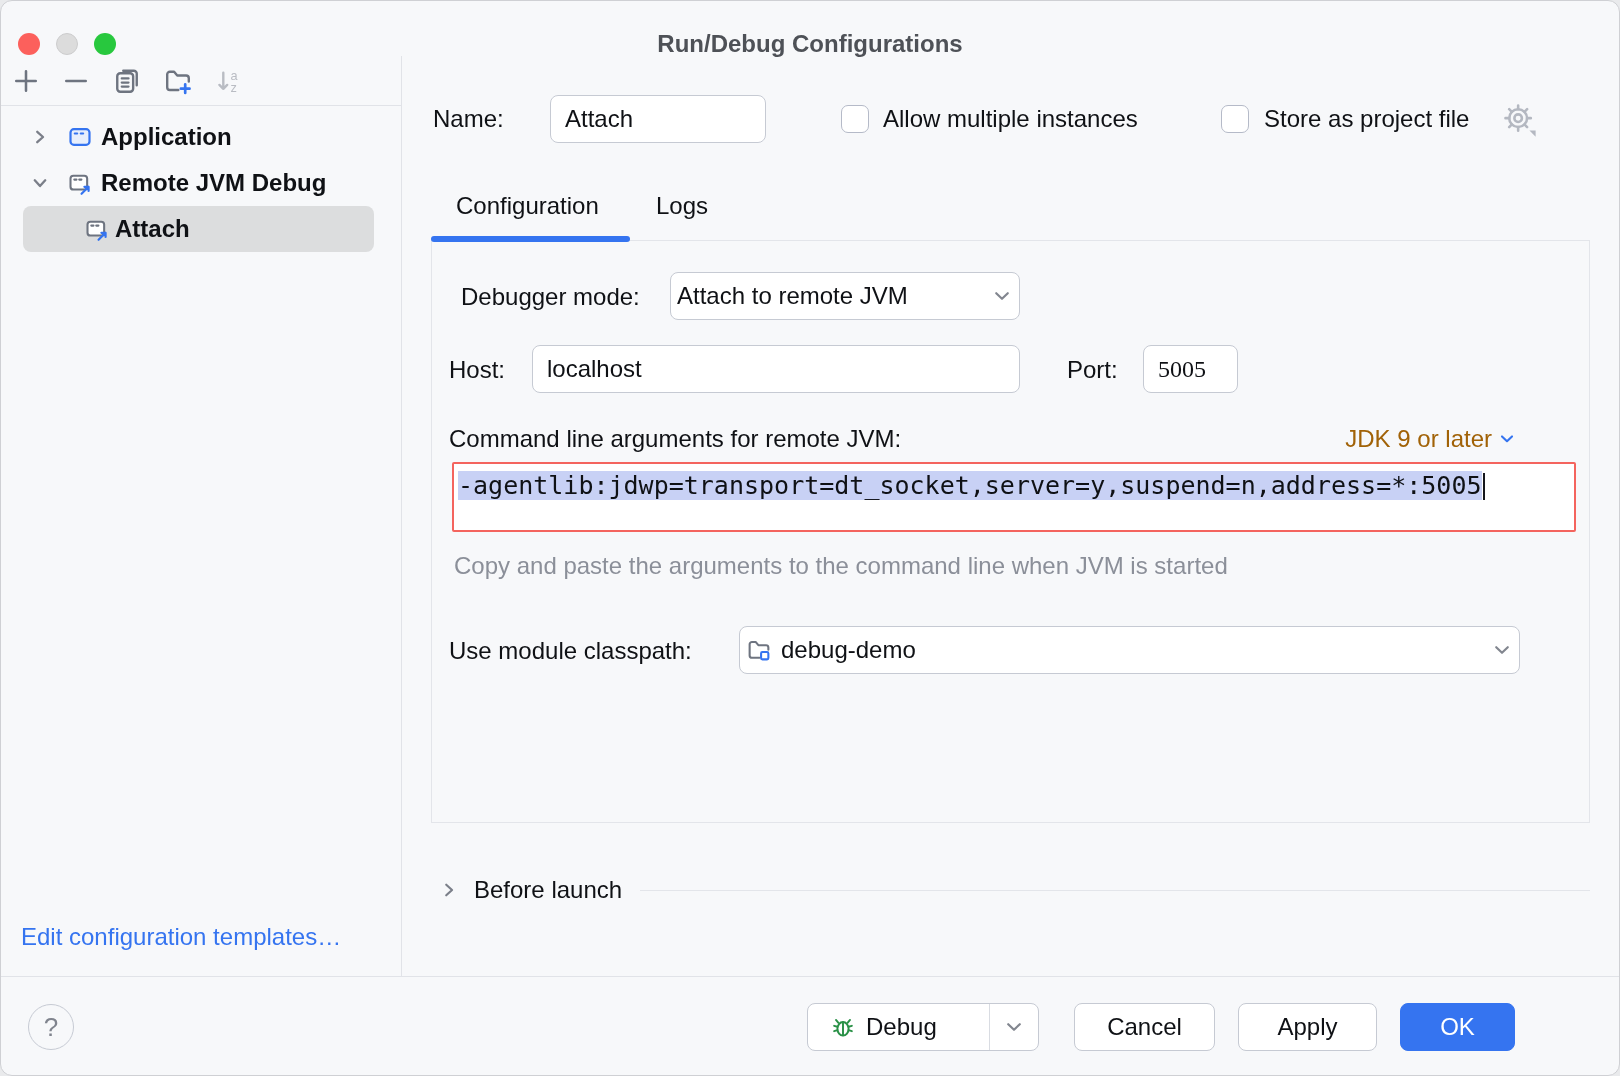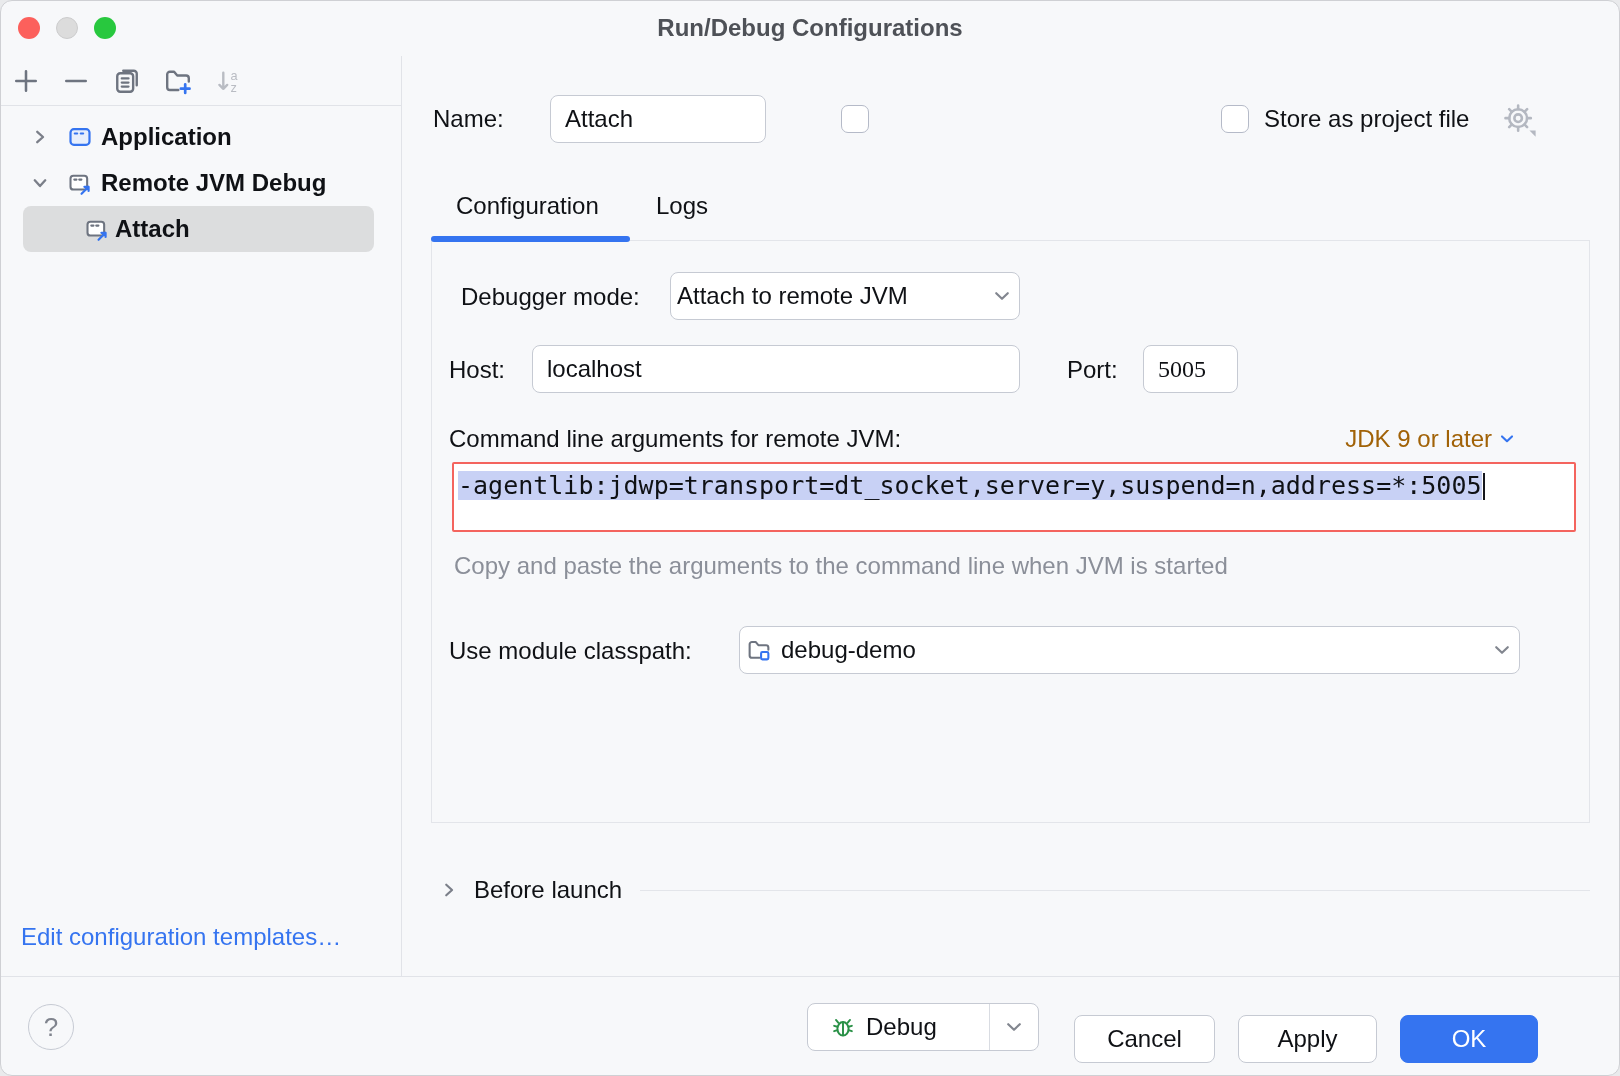--- a/index.html
+++ b/index.html
@@ -3,21 +3,21 @@
 <meta charset="utf-8">
 <style>
   * { margin:0; padding:0; box-sizing:border-box; cursor:default; }
   html,body { width:1620px; height:1076px; background:#e9eaec; font-family:"Liberation Sans", sans-serif; }
   .window {
     position:relative; width:1620px; height:1076px;
     background:#f7f8fa; border:1px solid #cfd0d4; border-radius:12px; overflow:hidden;
     color:#0f1115; font-size:24px;
   }
   
-  .titlebar { position:absolute; left:0; top:0; right:0; height:55px; }
+  .titlebar { position:absolute; left:0; top:16px; right:0; height:55px; }
   .traffic { position:absolute; top:16px; width:22px; height:22px; border-radius:50%; }
   .t-red   { left:17px; background:#fc605c; }
   .t-min   { left:55px; background:#dcdcdc; border:1px solid #cccccd; }
   .t-max   { left:93px; background:#28c83e; }
   .win-title { position:absolute; left:0; right:0; top:13px; text-align:center; font-weight:bold; color:#4e5157; font-size:24px; }
   
   .sidebar { position:absolute; left:0; top:55px; width:401px; height:920px; border-right:1px solid #e1e3e8; }
   .side-toolbar { position:absolute; left:0; top:0; right:0; height:50px; border-bottom:1px solid #e1e3e8; }
   .tb-icon { position:absolute; top:10px; width:30px; height:30px; }
   .tree { position:absolute; left:0; top:58px; right:1px; }
@@ -52,21 +52,21 @@
                 font-family:"DejaVu Sans Mono", monospace; font-size:25px; line-height:33px; white-space:nowrap; overflow:hidden; }
   .args-field .sel-text { background:#c8d1f5; }
   .caret { display:inline-block; width:2px; height:27px; background:#15171c; vertical-align:text-bottom; margin-left:1px; }
   
   .before { position:absolute; left:437px; top:874px; width:1152px; height:30px; display:flex; align-items:center; }
   .before .lbl { margin-left:14px; font-size:24px; }
   .before .rule { flex:1; height:1px; background:#e3e5ea; margin-left:18px; }
   
   .footer { position:absolute; left:0; top:975px; right:0; height:101px; border-top:1px solid #e1e3e8; }
   .btn { position:absolute; top:26px; height:48px; border:1px solid #c6cad3; border-radius:8px; background:#fff;
-         display:flex; align-items:center; justify-content:center; font-size:24px; color:#0f1115;margin-top:12px; }
+         display:flex; align-items:center; justify-content:center; font-size:24px; color:#0f1115; }
   .btn-ok { background:#3574f0; border-color:#3574f0; color:#fff; }
   .help-btn { position:absolute; left:27px; top:27px; width:46px; height:46px; border:1.5px solid #c6cad3; border-radius:50%;
               display:flex; align-items:center; justify-content:center; color:#80848e; font-size:26px; }
   .debug-btn { position:absolute; left:806px; top:26px; width:232px; height:48px; border:1px solid #c6cad3; border-radius:8px;
                background:#fff; display:flex; align-items:center; }
   .debug-btn .bug { margin-left:22px; width:26px; height:26px; }
   .debug-btn .dlabel { margin-left:10px; font-size:24px; }
   .debug-btn .vdiv { margin-left:auto; width:1px; height:46px; background:#d9dce2; }
   .debug-btn .chev-cell { width:48px; display:flex; align-items:center; justify-content:center; }
 </style>
@@ -137,20 +137,21 @@
         <span class="lbl">Attach</span>
       </div>
     </div>
 
     <div class="edit-link">Edit configuration templates…</div>
   </div>
 
   <div class="lab" style="left:432px; top:104px;">Name:</div>
   <input class="fld" style="left: 549px; top: 94px; width: 216px;" readonly="" value="Attach">
   <span class="checkbox" style="left:840px; top:104px;"></span>
+  <div class="lab" style="left:882px; top:104px;">Allow multiple instances</div>
   <span class="checkbox" style="left:1220px; top:104px;"></span>
   <div class="lab" style="left:1263px; top:104px;">Store as project file</div>
   <svg class="gear" style="left:1500px; top:100px;" viewBox="0 0 21 21">
     <g stroke="#b4b8c1" fill="none" stroke-width="1.5" stroke-linecap="round">
       <circle cx="10" cy="10" r="5.2"></circle>
       <circle cx="10" cy="10" r="2.2"></circle>
       <path d="M15.2 10H17.4M13.68 13.68L15.23 15.23M10 15.2V17.4M6.32 13.68L4.77 15.23M4.8 10H2.6M6.32 6.32L4.77 4.77M10 4.8V2.6M13.68 6.32L15.23 4.77"></path>
     </g>
     <path d="M16.6 17.2L20.2 20.8V17.2Z" fill="#b4b8c1"></path>
   </svg>
@@ -227,16 +228,16 @@
       <span class="vdiv"></span>
       <span class="chev-cell">
         <svg width="22" height="22" viewBox="0 0 16 16">
           <path d="M3.8 6L8 10L12.2 6" stroke="#82868f" stroke-width="1.6" fill="none" stroke-linecap="round" stroke-linejoin="round"></path>
         </svg>
       </span>
     </div>
 
     <div class="btn" style="left:1073px; width:141px;">Cancel</div>
     <div class="btn" style="left:1237px; width:139px;">Apply</div>
-    <div class="btn btn-ok" style="left:1399px; width:138px;">OK</div>
+    <div class="btn btn-ok" style="left:1399px; width:115px;">OK</div>
   </div>
 
 </div>
 
 </body></html>

